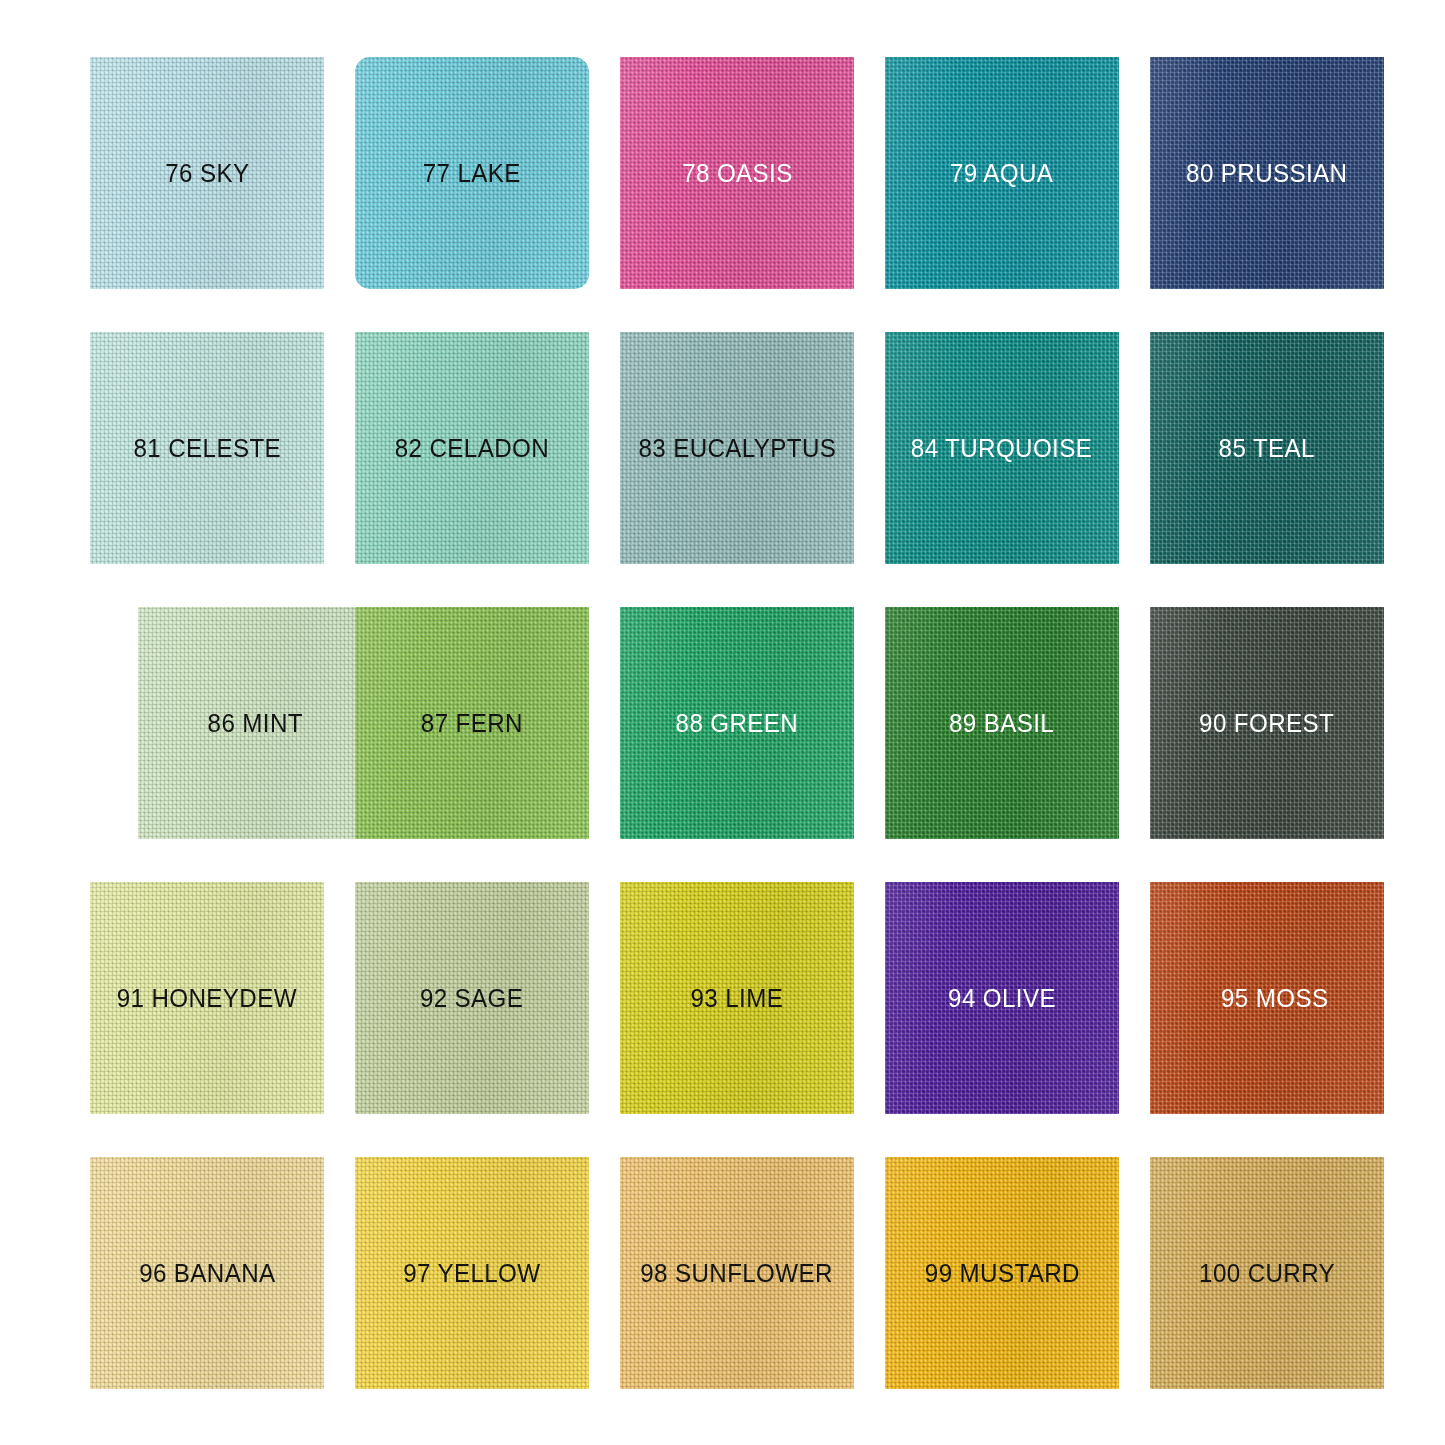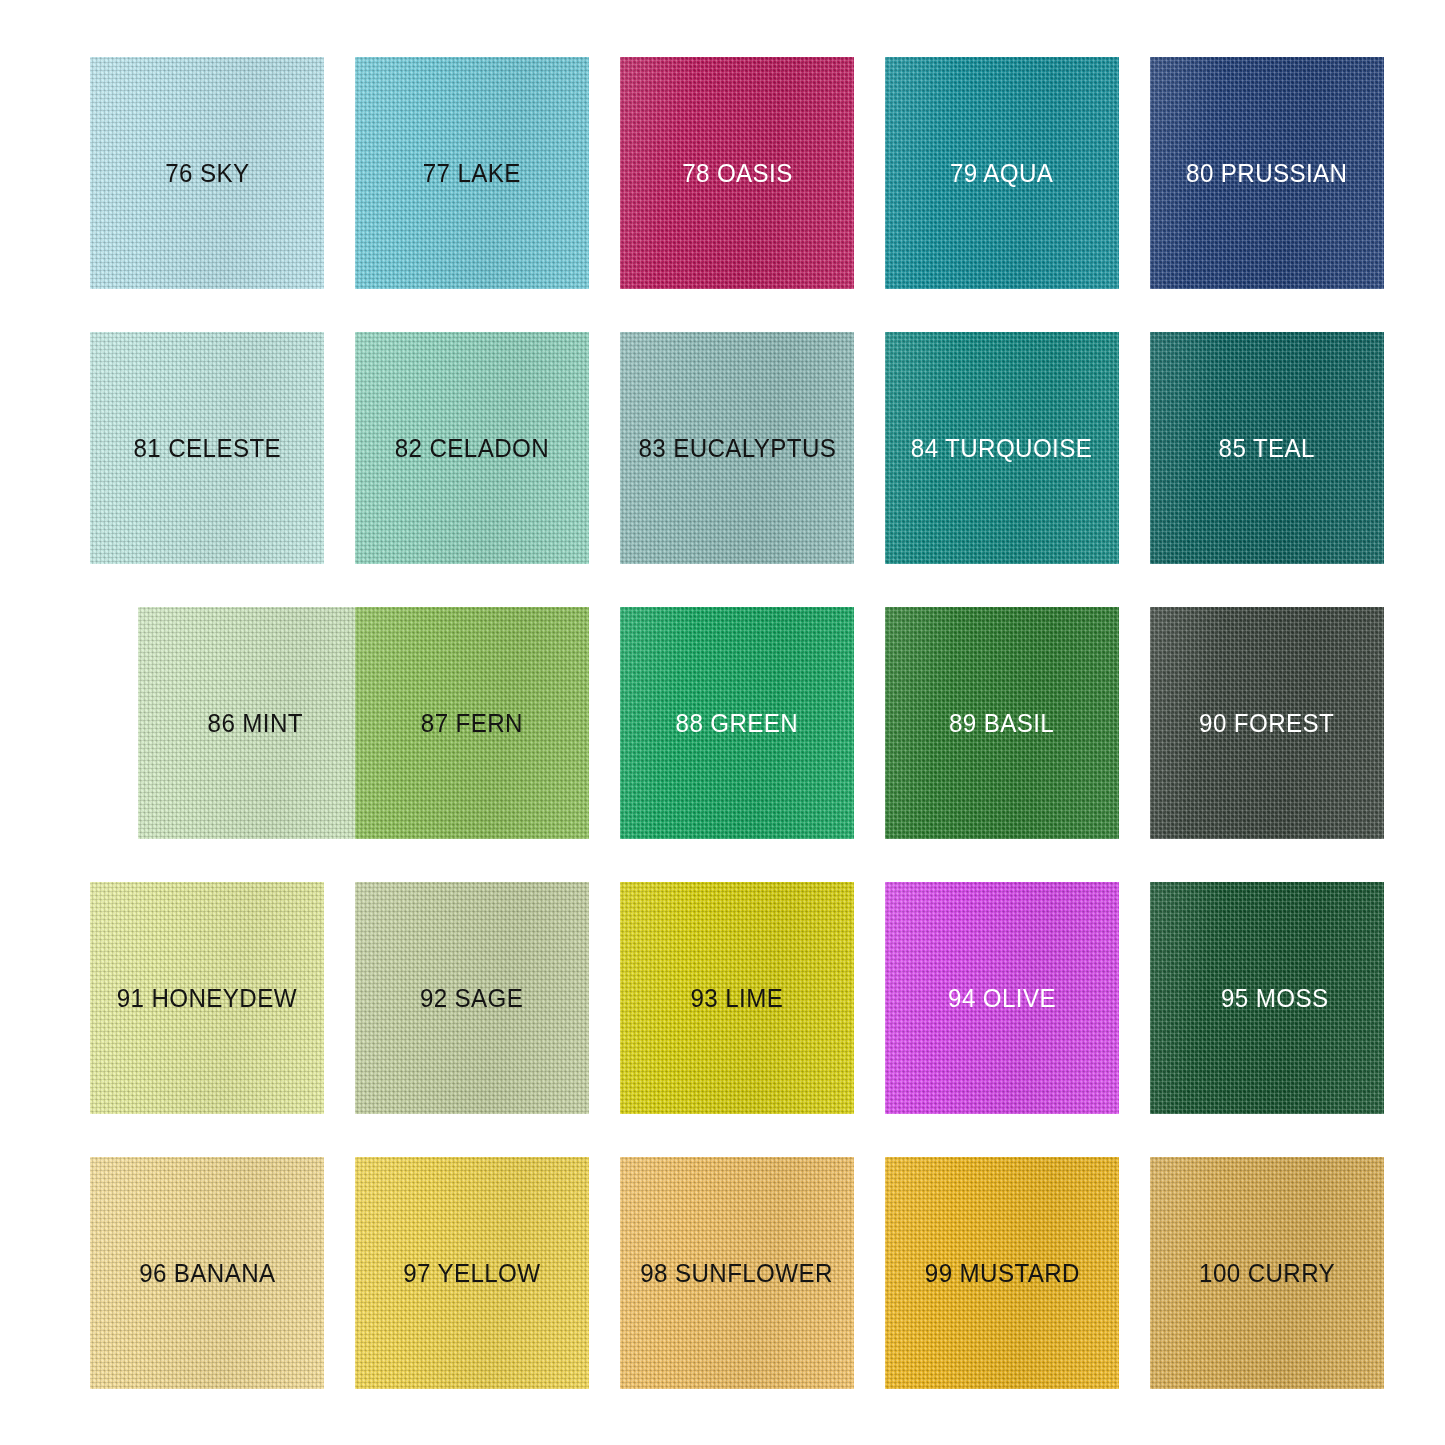--- a/index.html
+++ b/index.html
@@ -115,26 +115,26 @@
 </head>
 <body>
 
 <div id="swatch-sheet">
   <div id="swatch-grid">
       <div class="swatch" style="background-color: rgb(184, 228, 236);">
         <div class="weave"></div>
         <div class="sheen"></div>
         <div class="swatch-label on-light">76 SKY</div>
       </div>
-      <div class="swatch" style="background-color: rgb(110, 203, 218);">
+      <div class="swatch" style="background-color: rgb(110, 203, 218); border-radius: 15px;">
         <div class="weave"></div>
         <div class="sheen"></div>
         <div class="swatch-label on-light">77 LAKE</div>
       </div>
-      <div class="swatch" style="background-color: #be185d;">
+      <div class="swatch" style="background-color: #ec4899;">
         <div class="weave"></div>
         <div class="sheen"></div>
         <div class="swatch-label on-dark">78 OASIS</div>
       </div>
       <div class="swatch" style="background-color: rgb(15, 143, 155);">
         <div class="weave"></div>
         <div class="sheen"></div>
         <div class="swatch-label on-dark">79 AQUA</div>
       </div>
       <div class="swatch" style="background-color: rgb(31, 61, 119);">
@@ -200,26 +200,26 @@
       <div class="swatch" style="background-color: rgb(195, 208, 160);">
         <div class="weave"></div>
         <div class="sheen"></div>
         <div class="swatch-label on-light">92 SAGE</div>
       </div>
       <div class="swatch" style="background-color: rgb(217, 210, 8);">
         <div class="weave"></div>
         <div class="sheen"></div>
         <div class="swatch-label on-light">93 LIME</div>
       </div>
-      <div class="swatch" style="background-color: #d946ef;">
+      <div class="swatch" style="background-color: #4c1d95;">
         <div class="weave"></div>
         <div class="sheen"></div>
         <div class="swatch-label on-dark">94 OLIVE</div>
       </div>
-      <div class="swatch" style="background-color: #14532d; padding-left: 16px;">
+      <div class="swatch" style="background-color: #c2410c; padding-left: 16px;">
         <div class="weave"></div>
         <div class="sheen"></div>
         <div class="swatch-label on-dark">95 MOSS</div>
       </div>
       <div class="swatch" style="background-color: rgb(244, 220, 146); justify-content: center;">
         <div class="weave"></div>
         <div class="sheen"></div>
         <div class="swatch-label on-light">96 BANANA</div>
       </div>
       <div class="swatch" style="background-color: rgb(242, 214, 74);">

